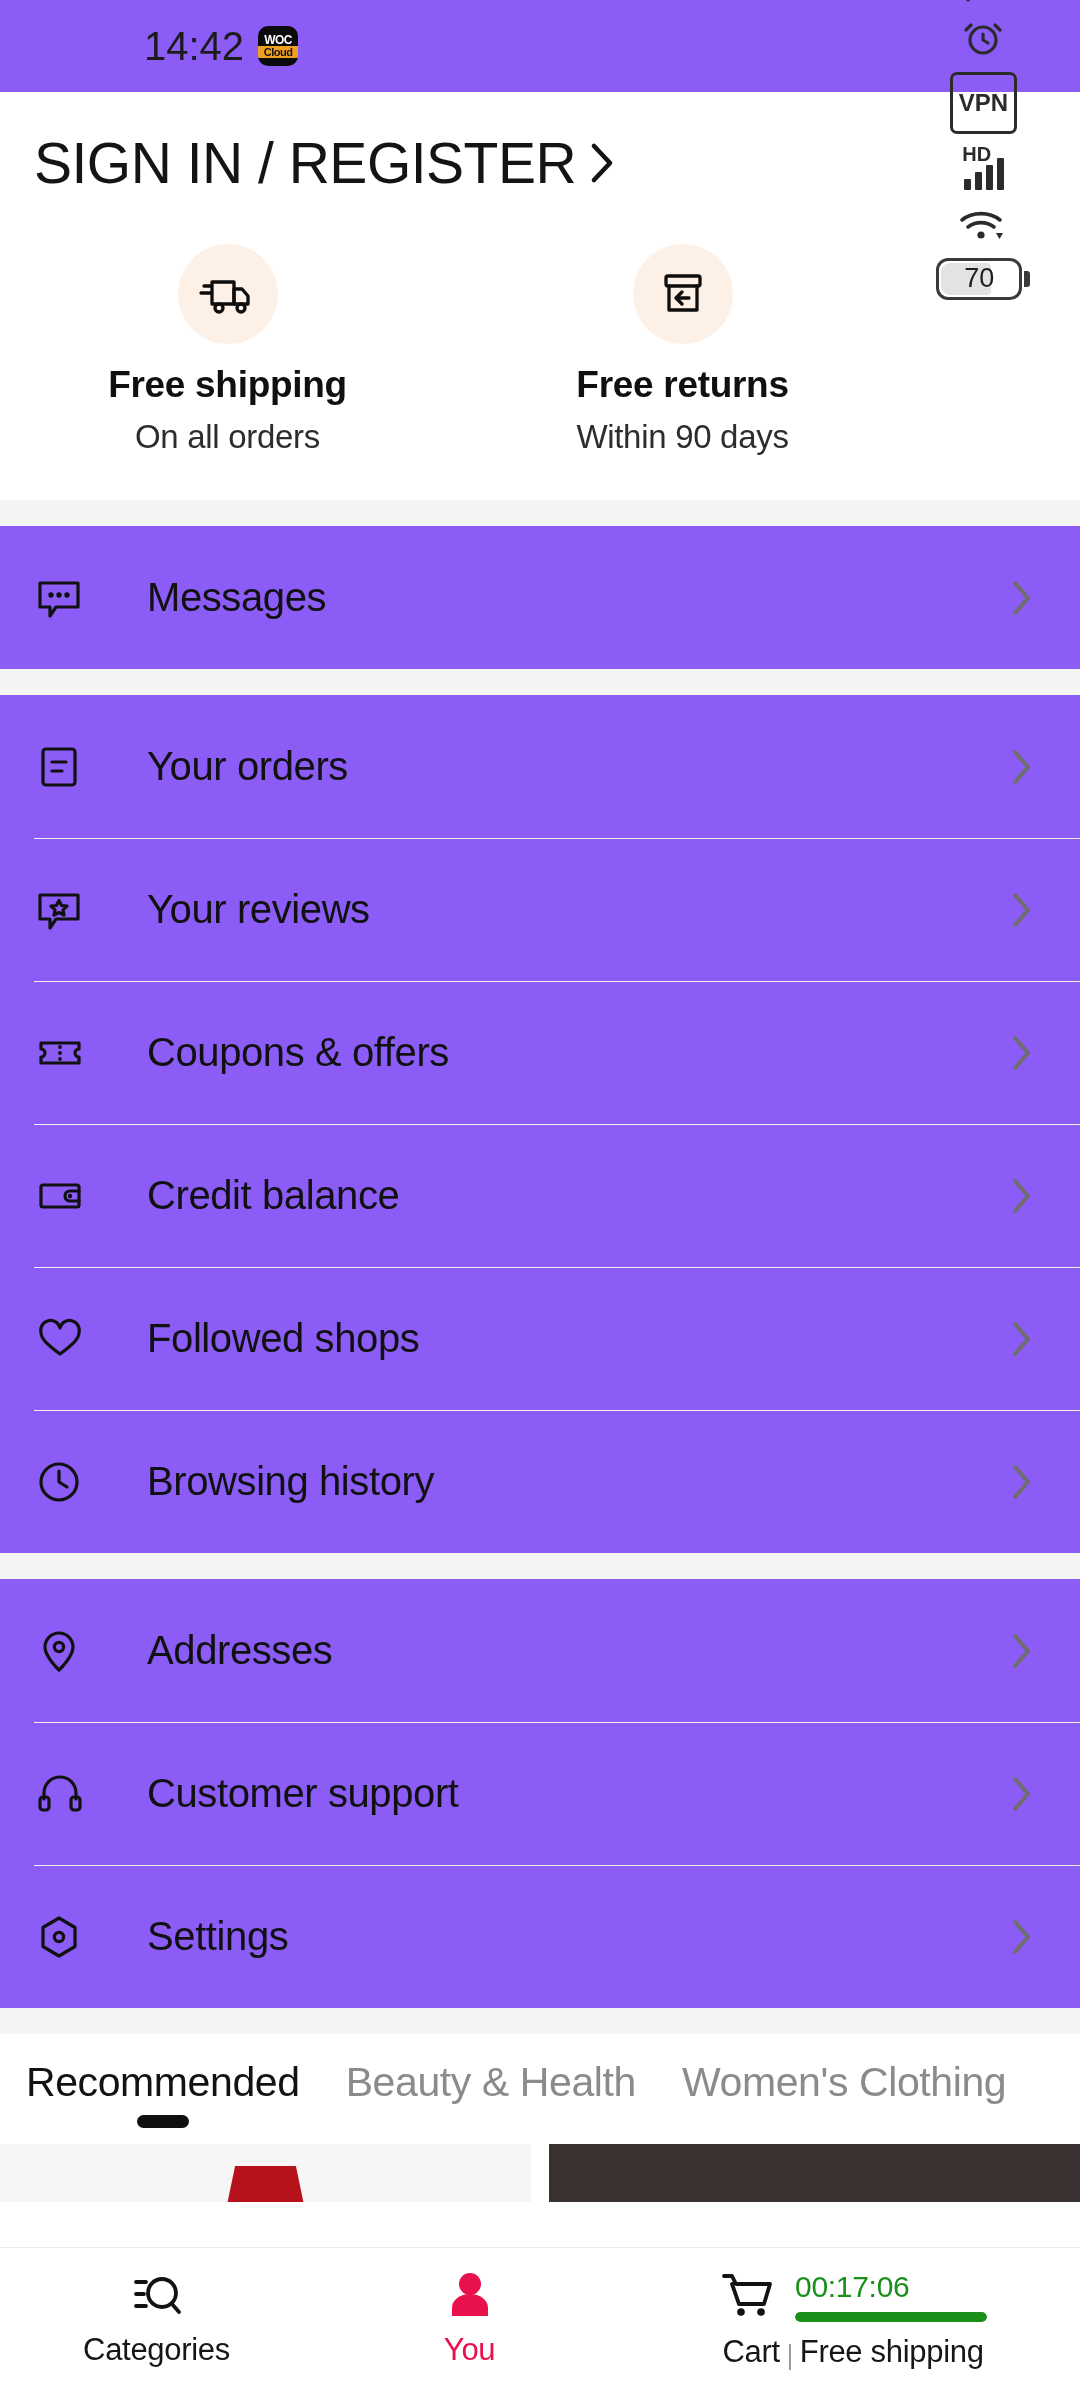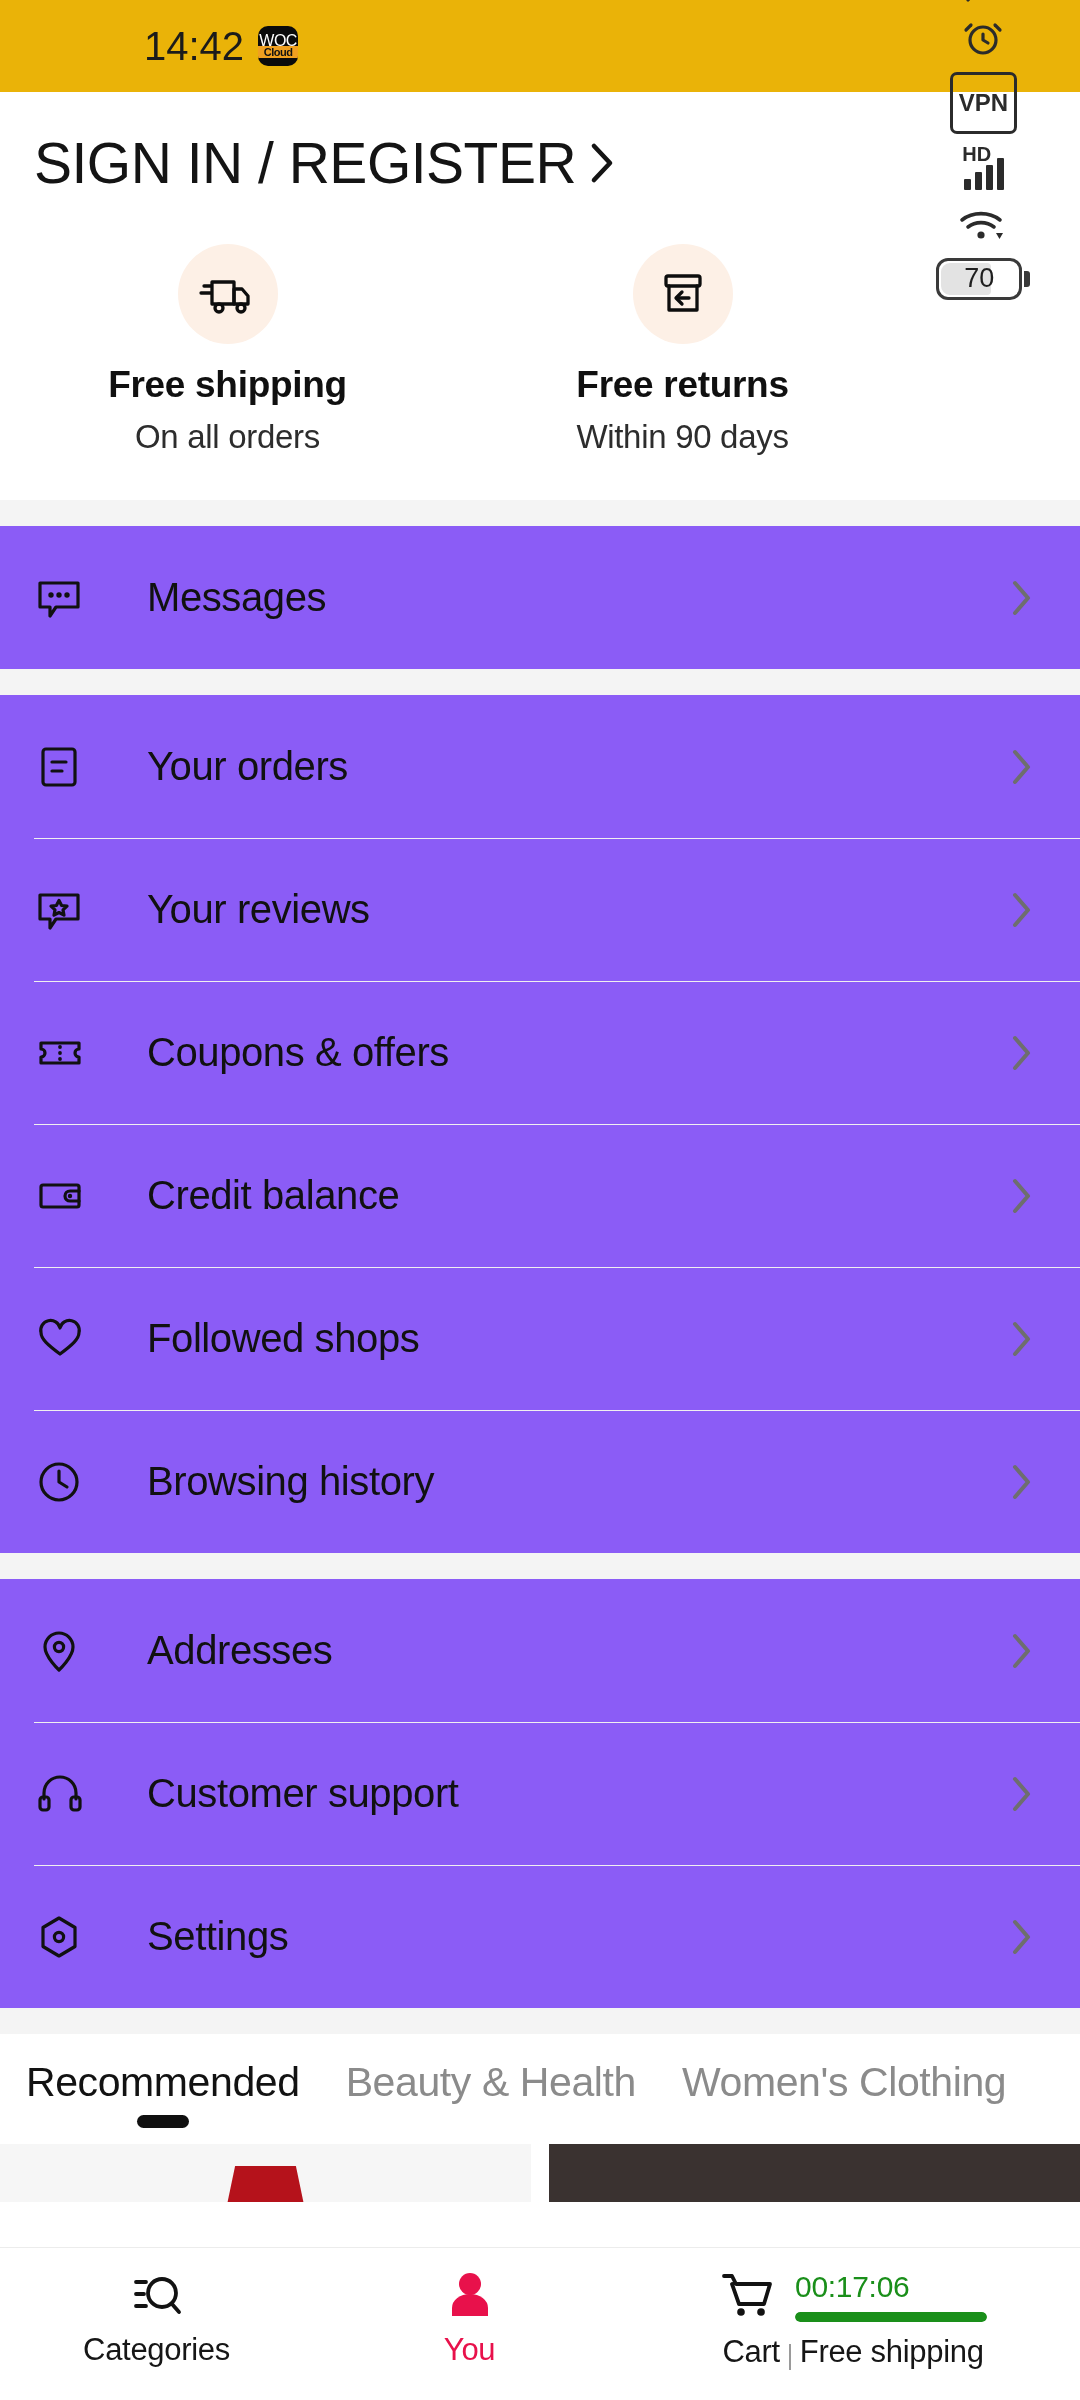--- a/index.html
+++ b/index.html
@@ -12,30 +12,30 @@
     overflow:hidden;
     position:relative;
   }
 
   
   .statusbar{
     height:92px;
     display:flex;
     align-items:center;
     padding:0 34px;
-    background:#eab308;
+    background:#8b5cf6;
   }
   .sb-left{ display:flex; align-items:center; gap:14px; flex:0 0 auto; margin-left:110px;}
   .sb-clock{ font-size:40px; font-weight:400; color:#1b1b1b; letter-spacing:0px;}
   .sb-appicon{
     width:40px;height:40px;border-radius:10px;background:#0b0b0b;
     display:flex;flex-direction:column;align-items:center;justify-content:center;
     overflow:hidden;
   }
-  .sb-appicon .t1{ font-size:16px;color:#ffffff;line-height:11px;font-weight:400;letter-spacing:-0.5px;}
+  .sb-appicon .t1{ font-size:12px;color:#ffffff;line-height:11px;font-weight:700;letter-spacing:-0.5px;}
   .sb-appicon .t2{ font-size:11px;color:#111;background:#f0a020;line-height:12px;width:100%;text-align:center;font-weight:700;letter-spacing:-0.5px;}
   .sb-right{ margin-left:auto; display:flex; align-items:center; gap:12px;flex-direction:column;}
   .sb-speed{ font-size:38px; color:#2b2b2b; letter-spacing:-0.5px;}
   .sb-ico{ display:flex; align-items:center; justify-content:center;}
   .vpn-box{
     border:3px solid #2b2b2b;border-radius:7px;
     font-size:24px;font-weight:700;color:#2b2b2b;
     padding:14px 6px; line-height:28px;
   }
   .sig-wrap{ display:flex; align-items:flex-end; position:relative; height:44px; padding-top:14px;}

